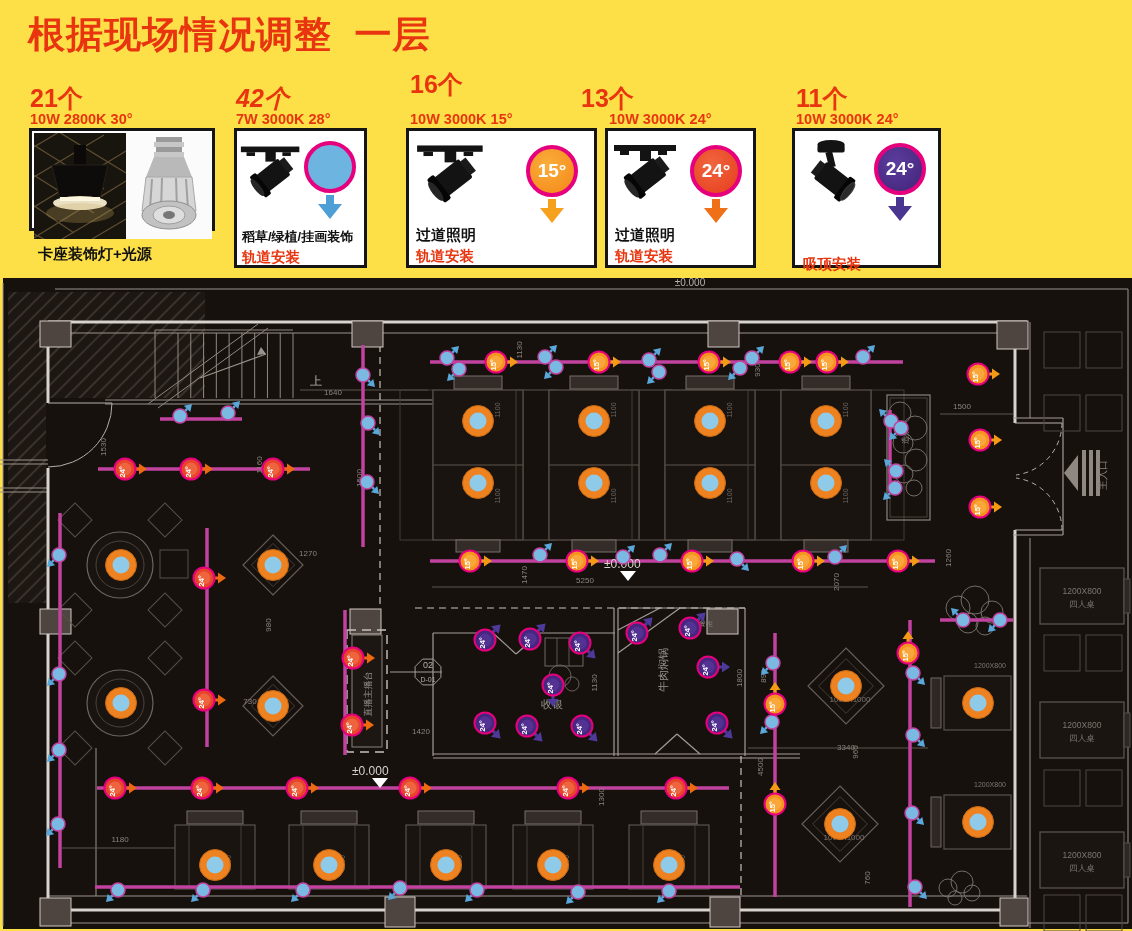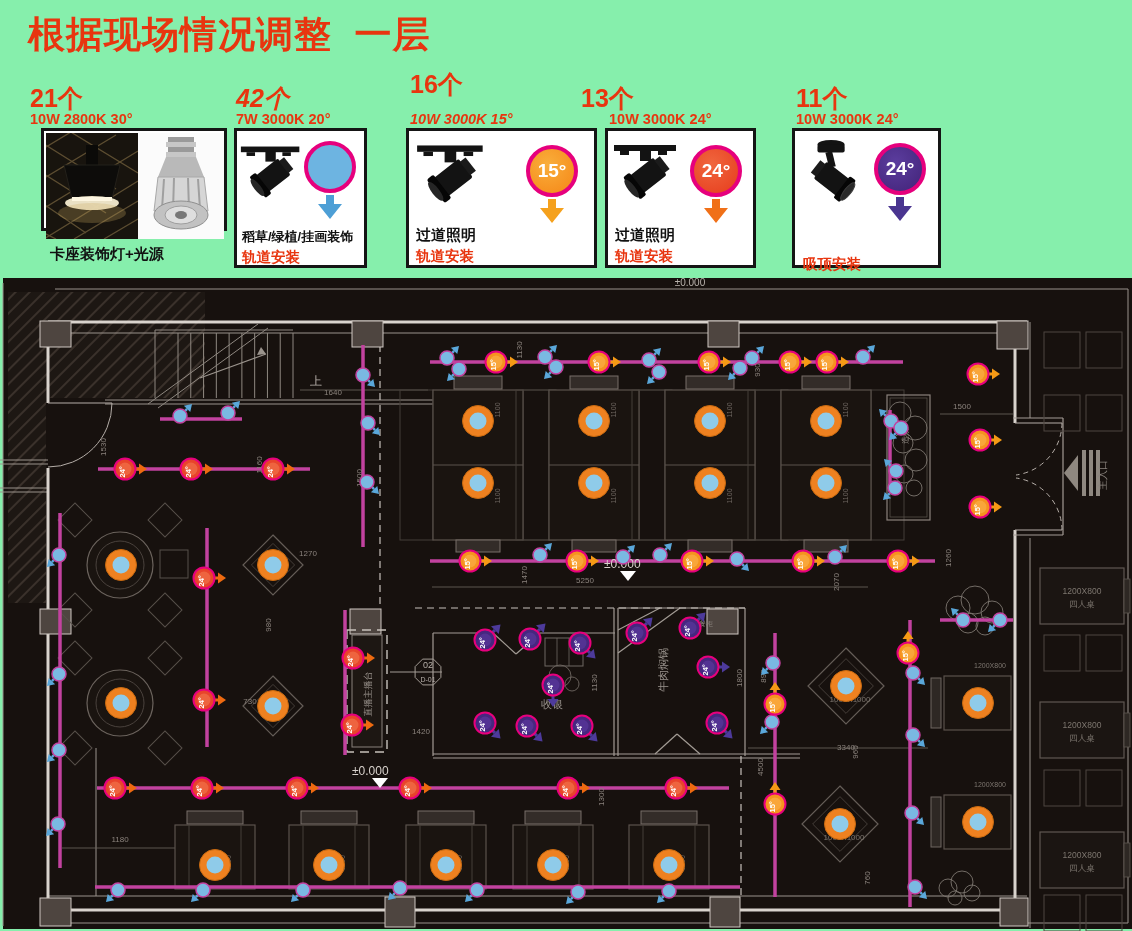--- a/index.html
+++ b/index.html
@@ -1,16 +1,16 @@
 <!DOCTYPE html>
 <html><head>
 <meta charset="utf-8">
 <style>
   html,body{margin:0;padding:0;background:#ffffff;font-family:"Liberation Sans",sans-serif;}
-  #page{position:relative;width:1132px;height:931px;background:#86efac;overflow:hidden;}
+  #page{position:relative;width:1132px;height:931px;background:#fde047;overflow:hidden;}
   .abs{position:absolute;}
   #title{left:28px;top:10px;font-size:37px;font-weight:900;color:#e8350f;letter-spacing:1px;white-space:pre;}
   .lg-count{font-size:25px;font-weight:900;color:#e8350f;line-height:1;}
   .lg-spec{font-size:14.5px;font-weight:bold;color:#e8350f;line-height:1;}
   .lg-box{border:3px solid #151515;background:#fff;box-sizing:border-box;}
   .lg-cap-black{font-size:14px;font-weight:bold;color:#111;line-height:1;}
   .lg-cap-red{font-size:14.5px;font-weight:bold;color:#e8350f;line-height:1;}
   .badge{border-radius:50%;width:52px;height:52px;border:4px solid #e6007d;display:flex;align-items:center;justify-content:center;color:#fff;font-weight:900;font-size:19px;box-sizing:border-box;}
   .badge-blue{background:#6db4e1;}
   .badge-orange{background:radial-gradient(circle at 40% 35%,#f9ae3b,#f58616);}
@@ -25,21 +25,21 @@
 </style>
 </head>
 <body>
 
 <div id="page">
 
   <div id="title" class="abs">根据现场情况调整  一层</div>
 
   <div class="abs lg-count" style="left:30px;top:86px;">21个</div>
   <div class="abs lg-spec" style="left:30px;top:112px;">10W 2800K 30°</div>
-  <div class="abs lg-box" style="left:41px;top:128px;width:186px;height:103px;">
+  <div class="abs lg-box" style="left:29px;top:128px;width:186px;height:103px;">
     <svg class="abs" style="left:2px;top:2px;" width="178" height="106" viewBox="0 0 178 106">
       <rect x="0" y="0" width="92" height="106" fill="#18140e"></rect>
       <g stroke="#6e5c3a" stroke-width="1.3" opacity="0.8">
         <path d="M-10,20 L40,-10 M-10,50 L70,2 M-10,80 L92,18 M-2,106 L92,48 M28,106 L92,68 M58,106 L92,86"></path>
         <path d="M10,-10 L92,40 M-10,6 L70,56 M-10,36 L60,80 M-10,66 L40,100 M-10,96 L10,106"></path>
       </g>
       <rect x="40" y="12" width="12" height="20" fill="#0b0a08"></rect>
       <polygon points="18,32 74,32 66,66 26,66" fill="#0d0c0a" stroke="#23201a"></polygon>
       <ellipse cx="46" cy="70" rx="27" ry="7" fill="#f6ecd0" opacity="0.95"></ellipse>
       <rect x="26" y="64" width="40" height="4" fill="#fdf6e1"></rect>
@@ -55,21 +55,21 @@
         <path d="M118,46 L116,76 M128,45 L127,77 M142,45 L143,77 M152,46 L154,76" stroke="#a0a0a0" stroke-width="2"></path>
         <ellipse cx="135" cy="82" rx="27" ry="14" fill="#c2c2c2" stroke="#8f8f8f"></ellipse>
         <ellipse cx="135" cy="82" rx="16" ry="9" fill="#dedede" stroke="#9f9f9f"></ellipse>
         <ellipse cx="135" cy="82" rx="6" ry="4" fill="#777"></ellipse>
       </g>
     </svg>
     <div class="abs lg-cap-black" style="left:6px;top:115px;font-size:15px;">卡座装饰灯+光源</div>
   </div>
 
   <div class="abs lg-count" style="left:236px;top:86px;font-style:italic;">42个</div>
-  <div class="abs lg-spec" style="left:236px;top:112px;">7W 3000K 20°</div>
+  <div class="abs lg-spec" style="left:236px;top:112px;">7W 3000K 28°</div>
   <div class="abs lg-box" style="left:234px;top:128px;width:133px;height:140px;">
     <svg class="abs" style="left:2px;top:8px;" width="66" height="66" viewBox="0 0 70 70">
       <rect x="2" y="8" width="62" height="6" fill="#131313"></rect>
       <rect x="8" y="14" width="9" height="4" fill="#131313"></rect>
         <rect x="46" y="14" width="9" height="4" fill="#131313"></rect>
       <rect x="28" y="13" width="11" height="11" fill="#131313"></rect>
       <g transform="rotate(142 33 41)">
         <rect x="14" y="30" width="30" height="22" rx="2" fill="#131313"></rect>
         <rect x="42" y="27" width="8" height="28" rx="2" fill="#060606"></rect>
         <ellipse cx="50" cy="41" rx="3.5" ry="11" fill="#262626"></ellipse>
@@ -77,21 +77,21 @@
       </g>
     </svg>
     <div class="abs badge badge-blue" style="left:67px;top:10px;"></div>
     <div class="abs stem st-blue" style="left:89px;top:64px;"></div>
     <div class="abs head hd-blue" style="left:81px;top:73px;"></div>
     <div class="abs lg-cap-black" style="left:5px;top:99px;font-size:13px;">稻草/绿植/挂画装饰</div>
     <div class="abs lg-cap-red" style="left:5px;top:119px;">轨道安装</div>
   </div>
 
   <div class="abs lg-count" style="left:410px;top:72px;">16个</div>
-  <div class="abs lg-spec" style="left:410px;top:112px;font-style:italic;">10W 3000K 15°</div>
+  <div class="abs lg-spec" style="left:410px;top:112px;">10W 3000K 15°</div>
   <div class="abs lg-box" style="left:406px;top:128px;width:191px;height:140px;">
     <svg class="abs" style="left:6px;top:6px;" width="74" height="74" viewBox="0 0 70 70">
       <rect x="2" y="8" width="62" height="6" fill="#131313"></rect>
       <rect x="8" y="14" width="9" height="4" fill="#131313"></rect>
         <rect x="46" y="14" width="9" height="4" fill="#131313"></rect>
       <rect x="28" y="13" width="11" height="11" fill="#131313"></rect>
       <g transform="rotate(142 33 41)">
         <rect x="14" y="30" width="30" height="22" rx="2" fill="#131313"></rect>
         <rect x="42" y="27" width="8" height="28" rx="2" fill="#060606"></rect>
         <ellipse cx="50" cy="41" rx="3.5" ry="11" fill="#262626"></ellipse>

